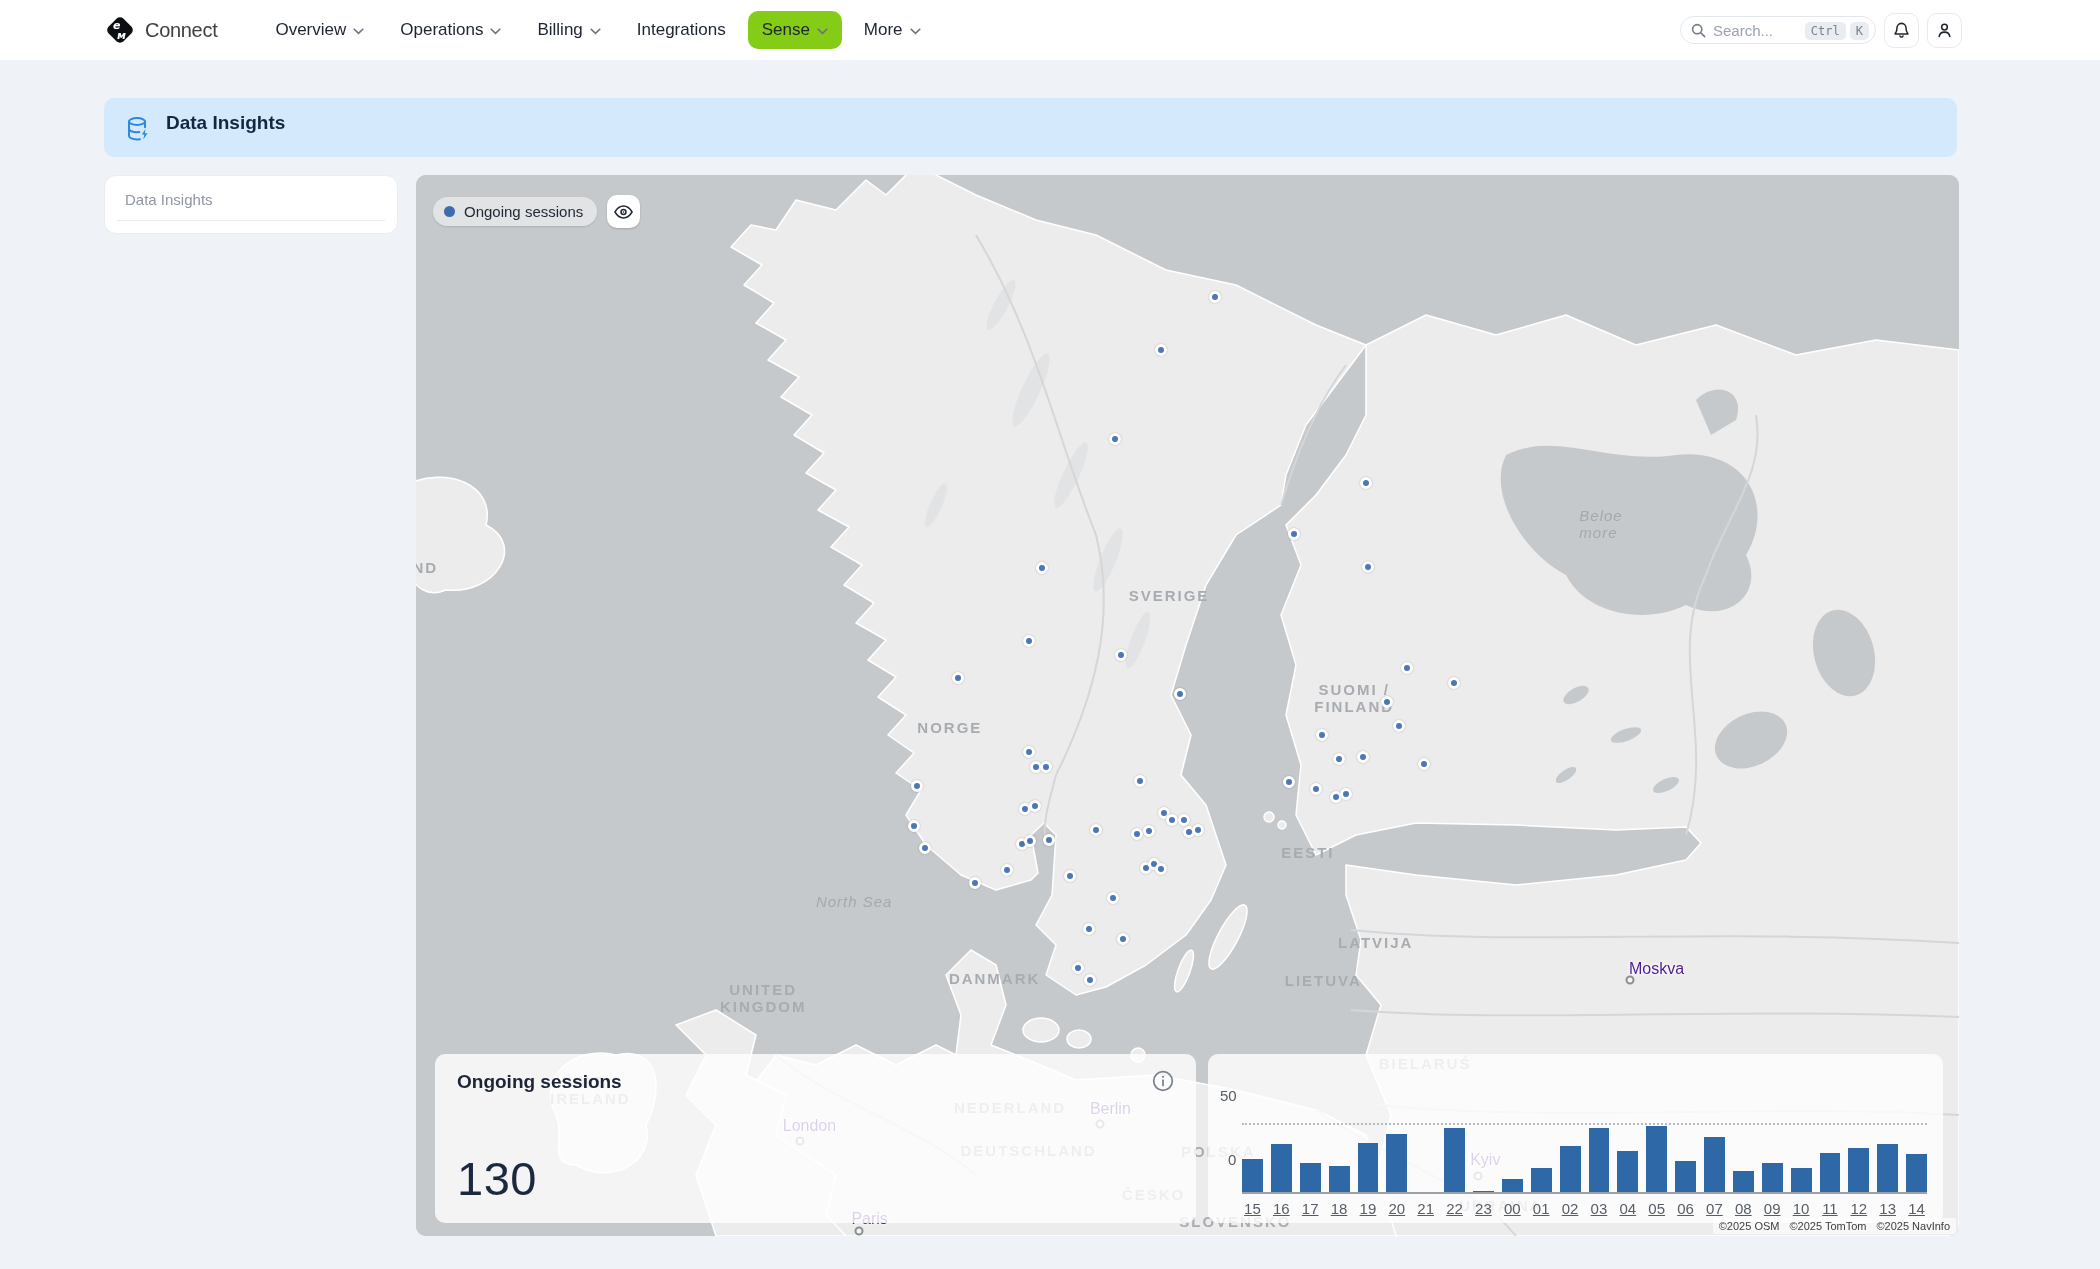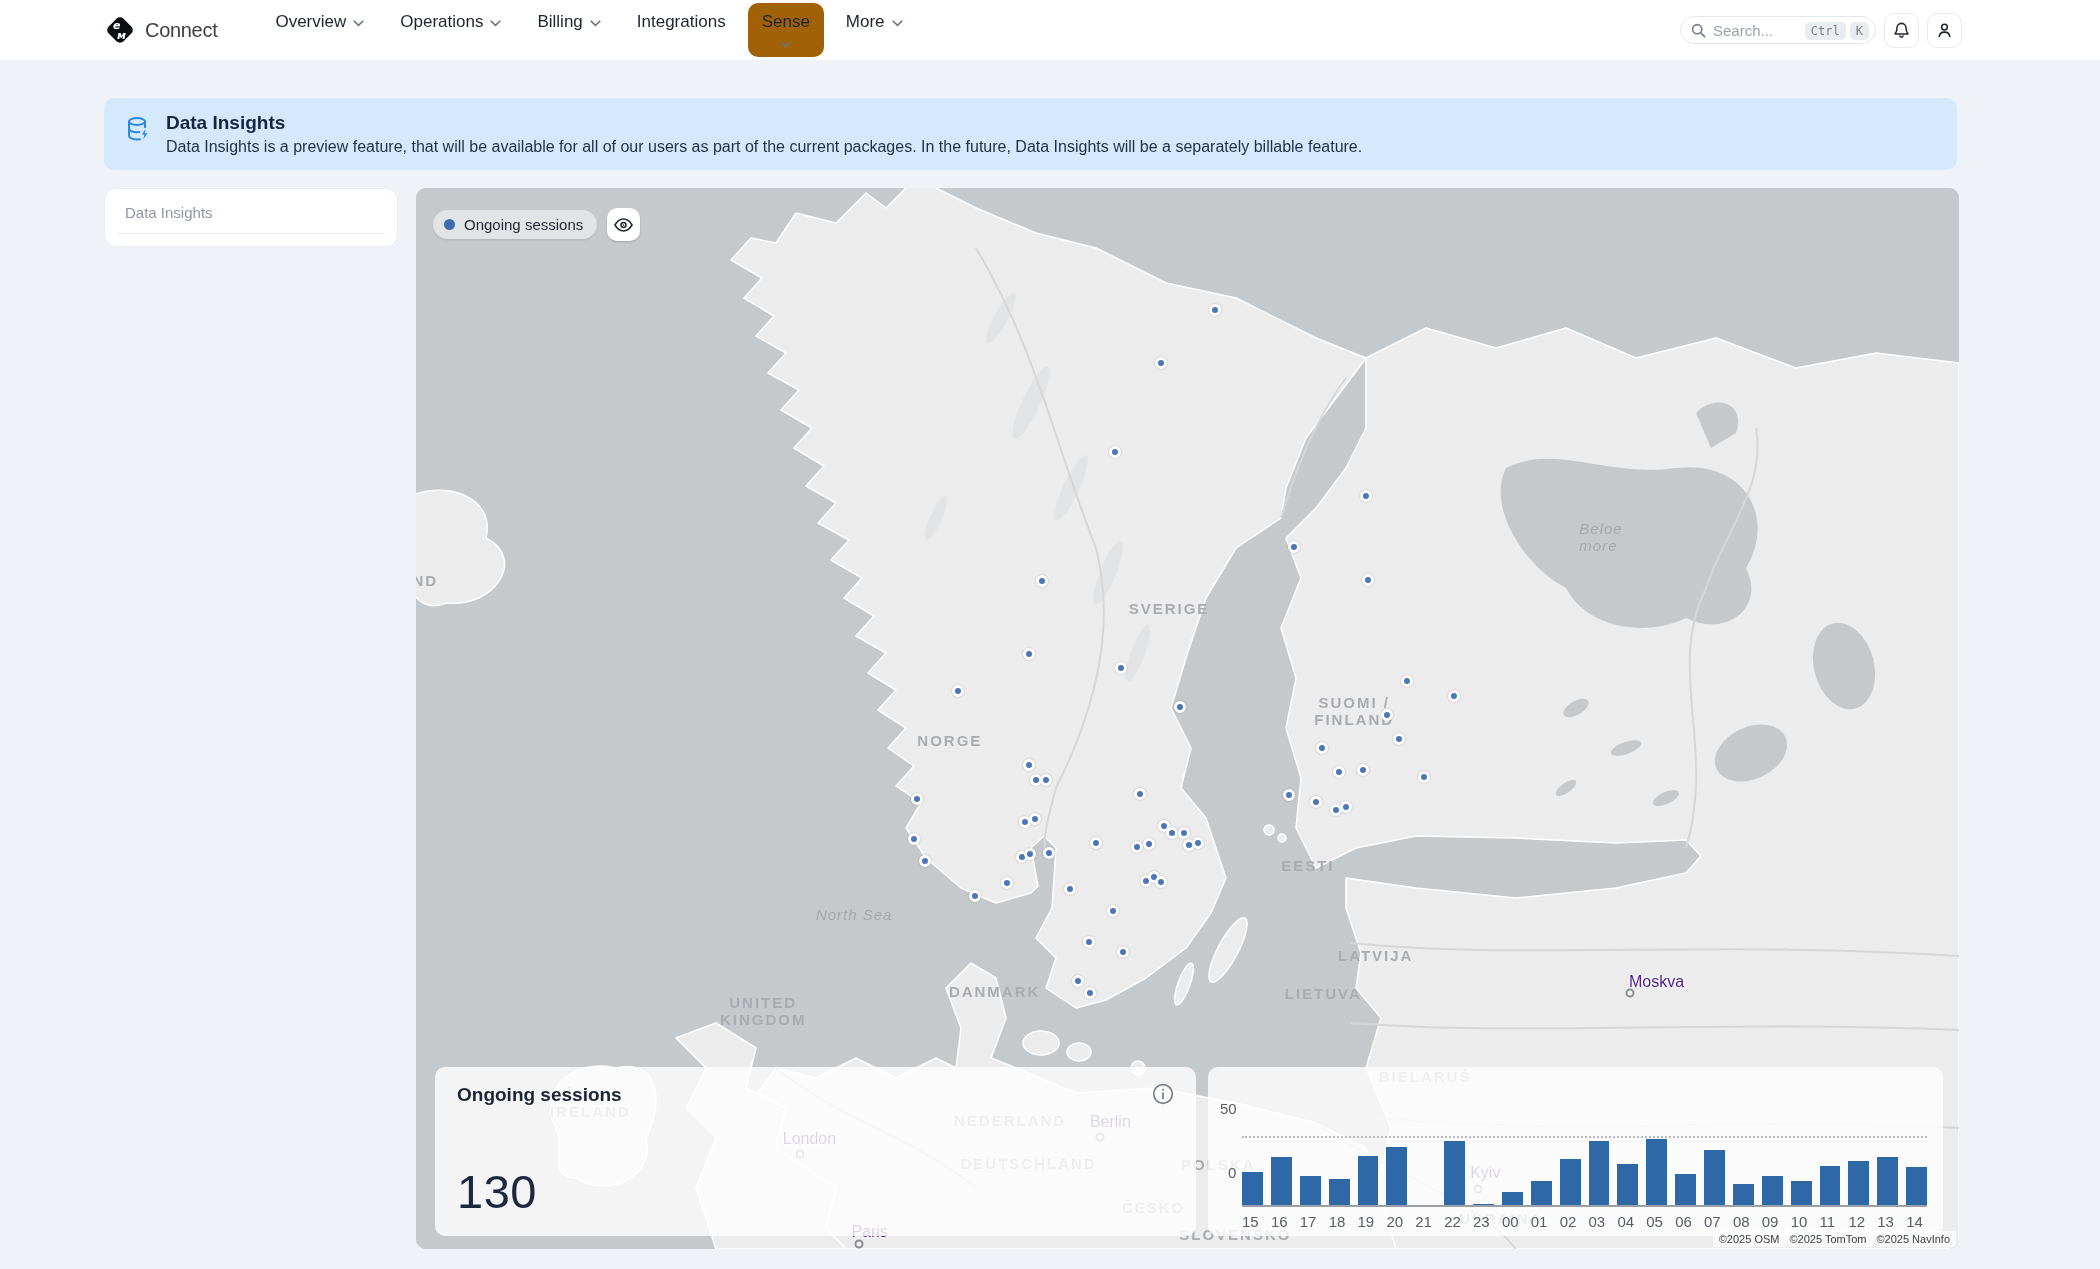--- a/index.html
+++ b/index.html
@@ -5,21 +5,21 @@
   * { margin:0; padding:0; box-sizing:border-box; }
   html,body { width:2100px; height:1269px; }
   body { font-family:"Liberation Sans", sans-serif; background:#eff3f8; color:#1b2537; overflow:hidden; }
 
   
   .topnav { height:60px; background:#ffffff; display:flex; align-items:center; padding:0 138px 0 104px; }
   .brand { display:flex; align-items:center; gap:9px; }
   .brand-name { font-size:20px; font-weight:400; color:#404040; letter-spacing:-0.3px; }
   .nav-items { display:flex; align-items:flex-start; margin-left:44px; gap:8px; }
   .nav-item { display:flex; align-items:center; gap:7px; font-size:17px; color:#1c2430; padding:9px 14px; border-radius:10px; cursor:pointer; white-space:nowrap; }
-  .nav-item.active { background:#a16207;flex-direction:column; }
+  .nav-item.active { background:#84cc16; }
   .nav-right { margin-left:auto; display:flex; align-items:center; gap:8px; }
   .searchbox { width:196px; height:28px; border:1px solid #e3e7ec; border-radius:14px; display:flex; align-items:center; padding:0 6px 0 10px; background:#fff; }
   .searchbox input { border:none; outline:none; flex:1; min-width:0; font-size:15px; color:#3a4350; font-family:"Liberation Sans",sans-serif; background:transparent; }
   .searchbox input::placeholder { color:#9aa2ad; }
   .kbd { background:#e9ecf1; color:#7a8291; border-radius:5px; font-family:"DejaVu Sans Mono",monospace; font-size:12px; padding:2px 6px; margin-left:4px; }
   .icon-btn { width:35px; height:35px; border:1px solid #e8eaee; background:#fff; border-radius:10px; display:flex; align-items:center; justify-content:center; cursor:pointer; }
 
   
   .banner { margin:38px 143px 18px 104px; background:#d4eafc; border-radius:10px; padding:14px 20px 14px 20px; display:flex; gap:14px; align-items:flex-start; }
   .banner-title { font-size:19px; font-weight:700; color:#132742; margin-bottom:4px; }
@@ -58,21 +58,21 @@
   .card-title { font-size:19px; font-weight:700; color:#1b2537; }
   .big-number { position:absolute; left:22px; bottom:17px; font-size:47px; color:#1b2940; letter-spacing:.5px; }
   .info-ic { position:absolute; right:22px; top:16px; }
 
   .plot { position:absolute; left:34px; right:16px; bottom:29px; height:91px; }
   .gridline { position:absolute; left:0; right:0; bottom:69px; border-top:2px dotted #b7bbc0; }
   .baseline { position:absolute; left:0; right:0; bottom:0; border-bottom:2px solid #9aa0a6; }
   .bars { position:absolute; left:0; right:0; bottom:1px; height:70px; display:flex; align-items:flex-end; gap:8px; }
   .bar { flex:1; background:#2e68a6; min-height:1px; }
   .xlabels { position:absolute; left:34px; right:16px; bottom:6px; display:flex; gap:8px; }
-  .xlabels span { flex:1; font-size:15px; color:#565d66; }
+  .xlabels span { flex:1; text-align:center; font-size:15px; color:#565d66;text-decoration:underline; }
   .ylab { position:absolute; font-size:15px; color:#565d66; }
   .ylab-50 { left:12px; bottom:119px; }
   .ylab-0  { left:20px; bottom:55px; }
 
   .attribution { position:absolute; right:3px; bottom:2px; background:rgba(255,255,255,.65); font-size:11px; color:#3c4043; padding:2px 6px; display:flex; gap:10px; border-radius:2px; }
 </style>
 </head>
 <body>
 
 <nav class="topnav">
@@ -168,21 +168,20 @@
     <svg width="28" height="28" viewBox="0 0 28 28">
       <ellipse cx="13" cy="6.5" rx="8" ry="3.4" fill="none" stroke="#2b87e3" stroke-width="2"></ellipse>
       <path d="M5 6.5 V 21 C5 22.9 8.6 24.4 13 24.4 C14 24.4 15 24.3 15.9 24.2" fill="none" stroke="#2b87e3" stroke-width="2" stroke-linecap="round"></path>
       <path d="M21 6.5 V 12.2" fill="none" stroke="#2b87e3" stroke-width="2" stroke-linecap="round"></path>
       <path d="M5 13.8 C5 15.7 8.6 17.2 13 17.2 C13.8 17.2 14.6 17.15 15.3 17.05" fill="none" stroke="#2b87e3" stroke-width="2" stroke-linecap="round"></path>
       <path d="M21.5 14 L17.8 19.6 L20.4 19.6 L19.2 24.4 L23.6 18.2 L20.8 18.2 Z" fill="#2b87e3"></path>
     </svg>
   </span>
   <div>
     <div class="banner-title">Data Insights</div>
-    <div class="banner-body">Data Insights is a preview feature, that will be available for all of our users as part of the current packages. In the future, Data Insights will be a separately billable feature.</div>
   </div>
 </div>
 
 <div class="content">
 
   <aside class="sidebar">
     <div class="sidebar-header">Data Insights</div>
   </aside>
 
   <div class="map">

